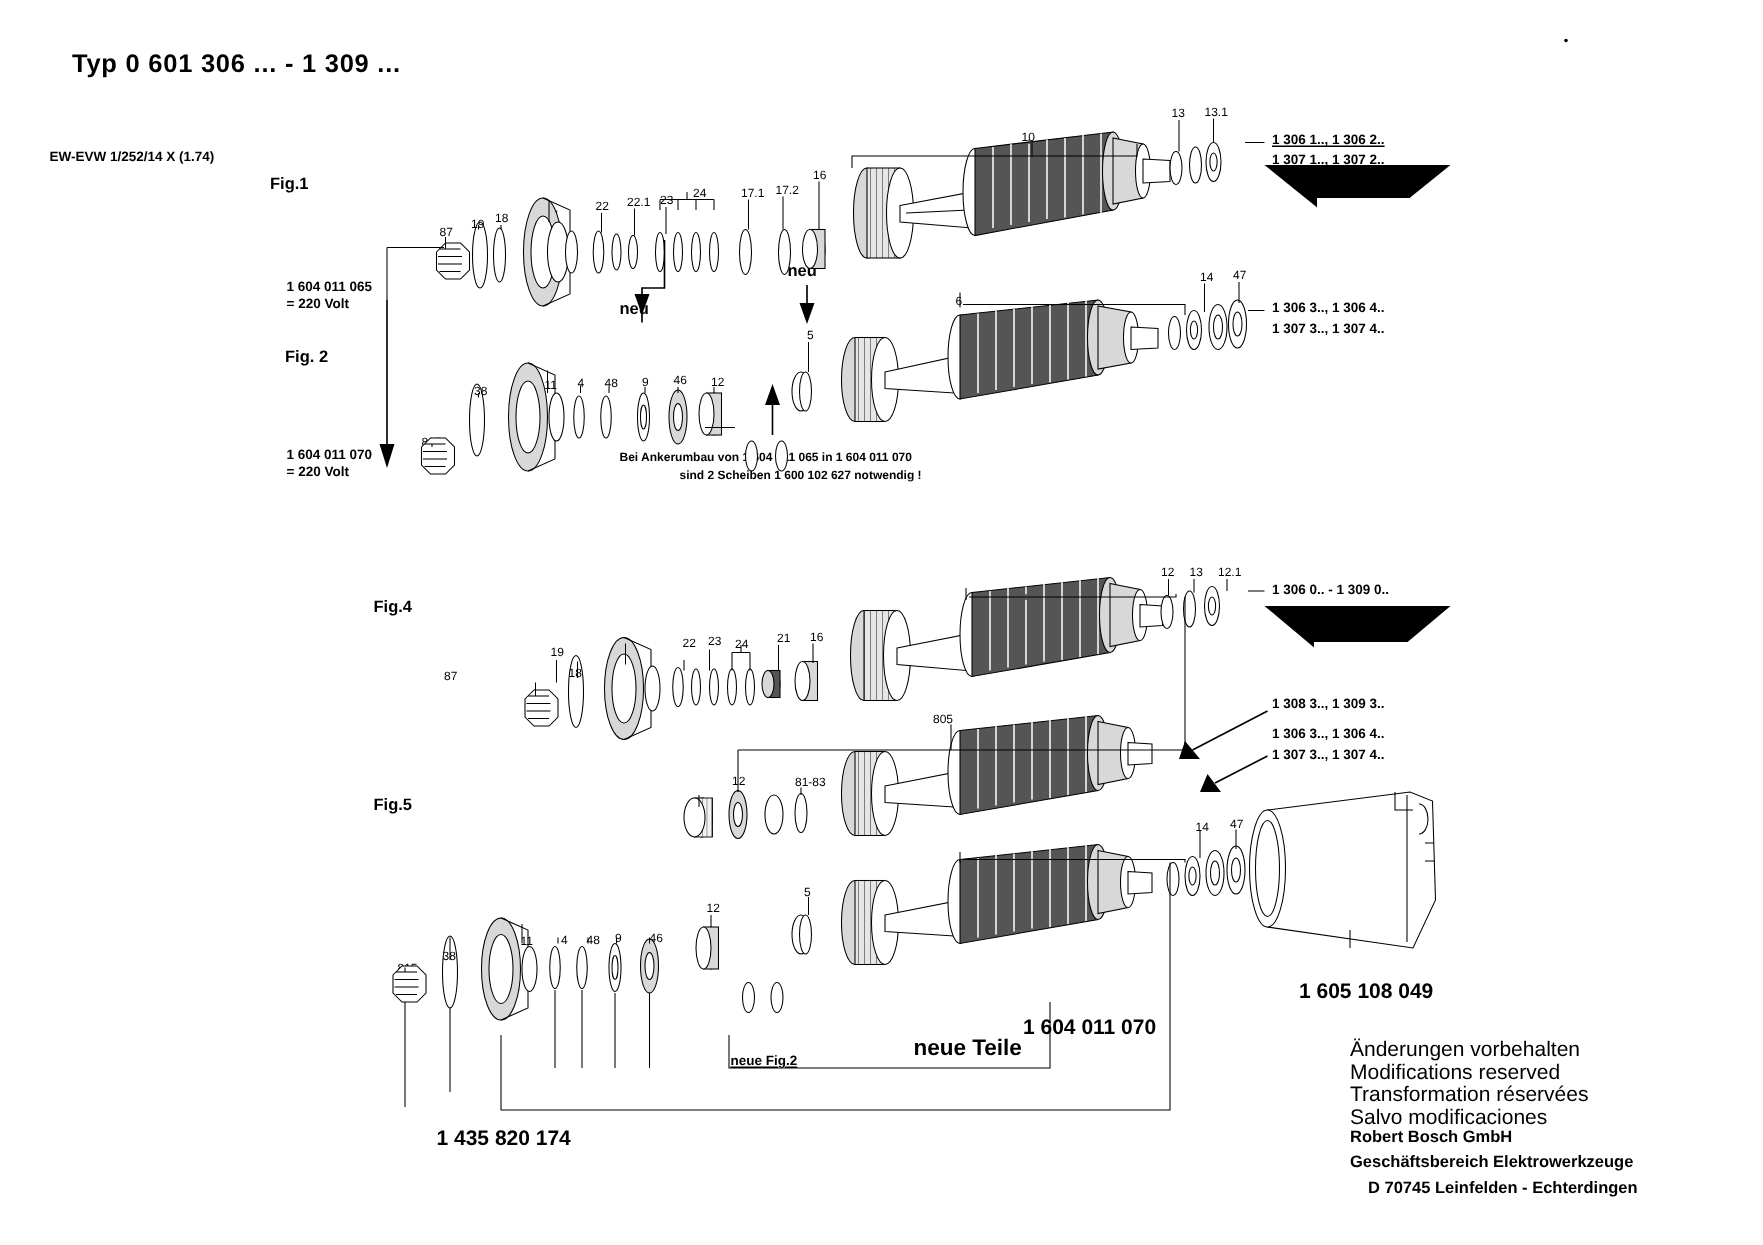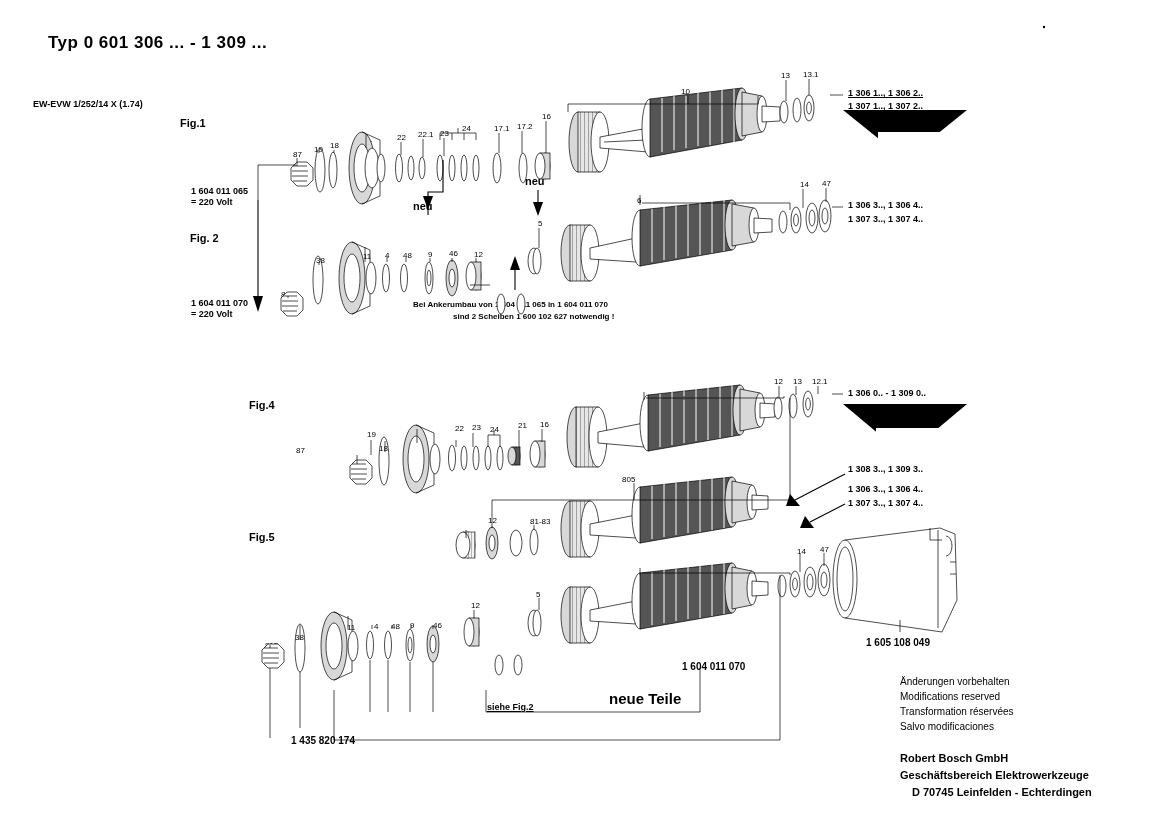--- a/index.html
+++ b/index.html
@@ -2,21 +2,21 @@
 <html><head>
 <meta charset="utf-8">
 <style>
   html,body{margin:0;padding:0;background:#fff;}
   body{width:1175px;height:830px;position:relative;overflow:hidden;
        font-family:"Liberation Sans",sans-serif;color:#000;}
   .sheet{position:absolute;left:0;top:0;width:1175px;height:830px;}
   .abs{position:absolute;white-space:nowrap;}
   .t7{font-size:8px;}
   .t8{font-size:9px;}
-  .t9{font-size:10px;}
+  .t9{font-size:14px;margin-top:15px;}
   .t10{font-size:11px;}
   .t12{font-size:13px;}
   .b{font-weight:bold;}
   .title{font-size:17px;font-weight:bold;letter-spacing:.5px;}
   .sub{font-size:9px;font-weight:bold;}
   .fig{font-size:11px;font-weight:bold;}
   svg{position:absolute;left:0;top:0;overflow:visible;}
   .ln{stroke:#000;stroke-width:.7;fill:none;}
   .ln2{stroke:#000;stroke-width:1.1;fill:none;}
   .fl{fill:#000;}
@@ -45,21 +45,21 @@
   <div class="abs t9 b" style="left:291px;top:735px;">1 435 820 174</div>
   <div class="abs t9 b" style="left:682px;top:661px;">1 604  011  070</div>
   <div class="abs t9 b" style="left:866px;top:637px;">1 605 108 049</div>
 
   <div class="abs t7 b" style="left:413px;top:300px;">Bei Ankerumbau von 1 604  011  065 in 1 604  011  070</div>
   <div class="abs t7 b" style="left:413px;top:312px;margin-left:40px;">sind 2 Scheiben 1 600 102  627 notwendig !</div>
 
   <div class="abs t10 b" style="left:413px;top:200px;">neu</div>
   <div class="abs t10 b" style="left:525px;top:175px;">neu</div>
   <div class="abs t12 b" style="left:609px;top:690px;font-size:15px;">neue Teile</div>
-  <div class="abs t8 b" style="left:487px;top:702px;text-decoration:underline;">siehe Fig.2</div>
+  <div class="abs t8 b" style="left:487px;top:702px;text-decoration:underline;">neue Fig.2</div>
 
   <div class="abs t8 b" style="left:848px;top:88px;text-decoration:underline;">1 306 1.., 1 306 2..</div>
   <div class="abs t8 b" style="left:848px;top:101px;">1 307 1.., 1 307 2..</div>
   <div class="abs t10 b" style="left:884px;top:138px;">Umbau</div>
   <div class="abs t10 b" style="left:884px;top:155px;">Transformation</div>
   <div class="abs t8 b" style="left:848px;top:200px;">1 306 3.., 1 306  4..</div>
   <div class="abs t8 b" style="left:848px;top:214px;">1 307 3.., 1 307  4..</div>
 
   <div class="abs t8 b" style="left:848px;top:388px;">1 306 0.. - 1 309 0..</div>
   <div class="abs t10 b" style="left:884px;top:434px;">Umbau</div>

